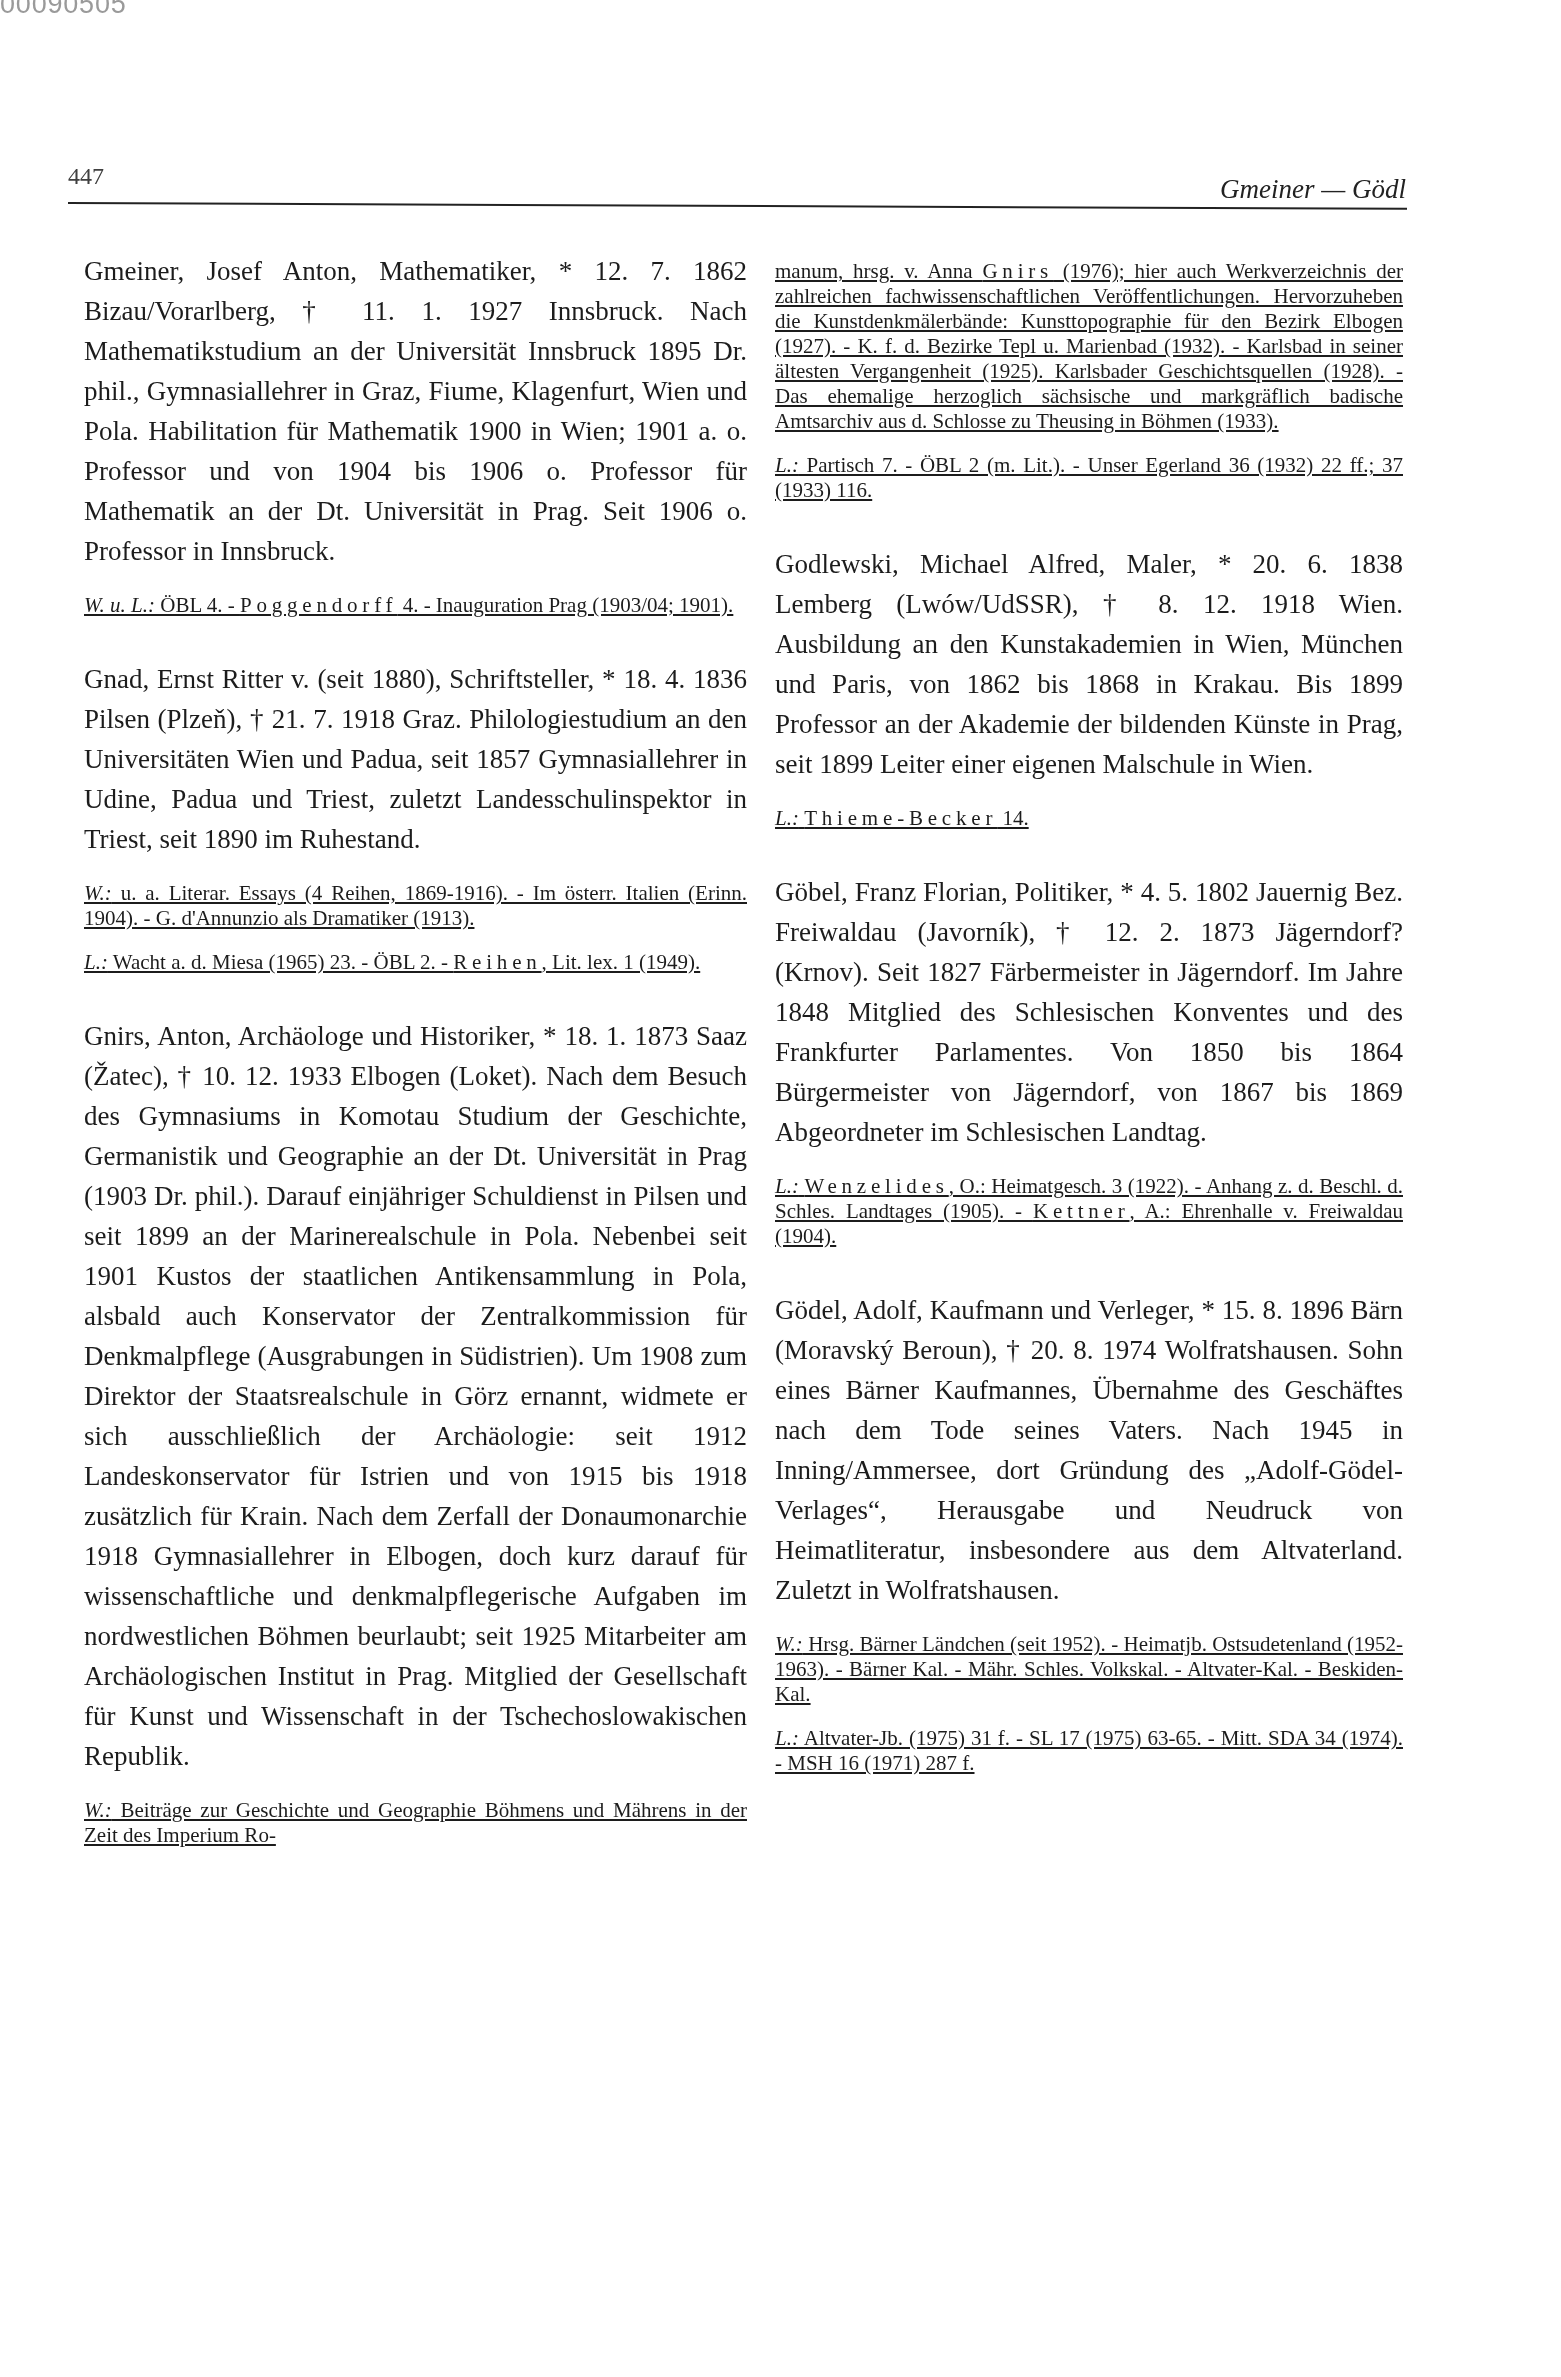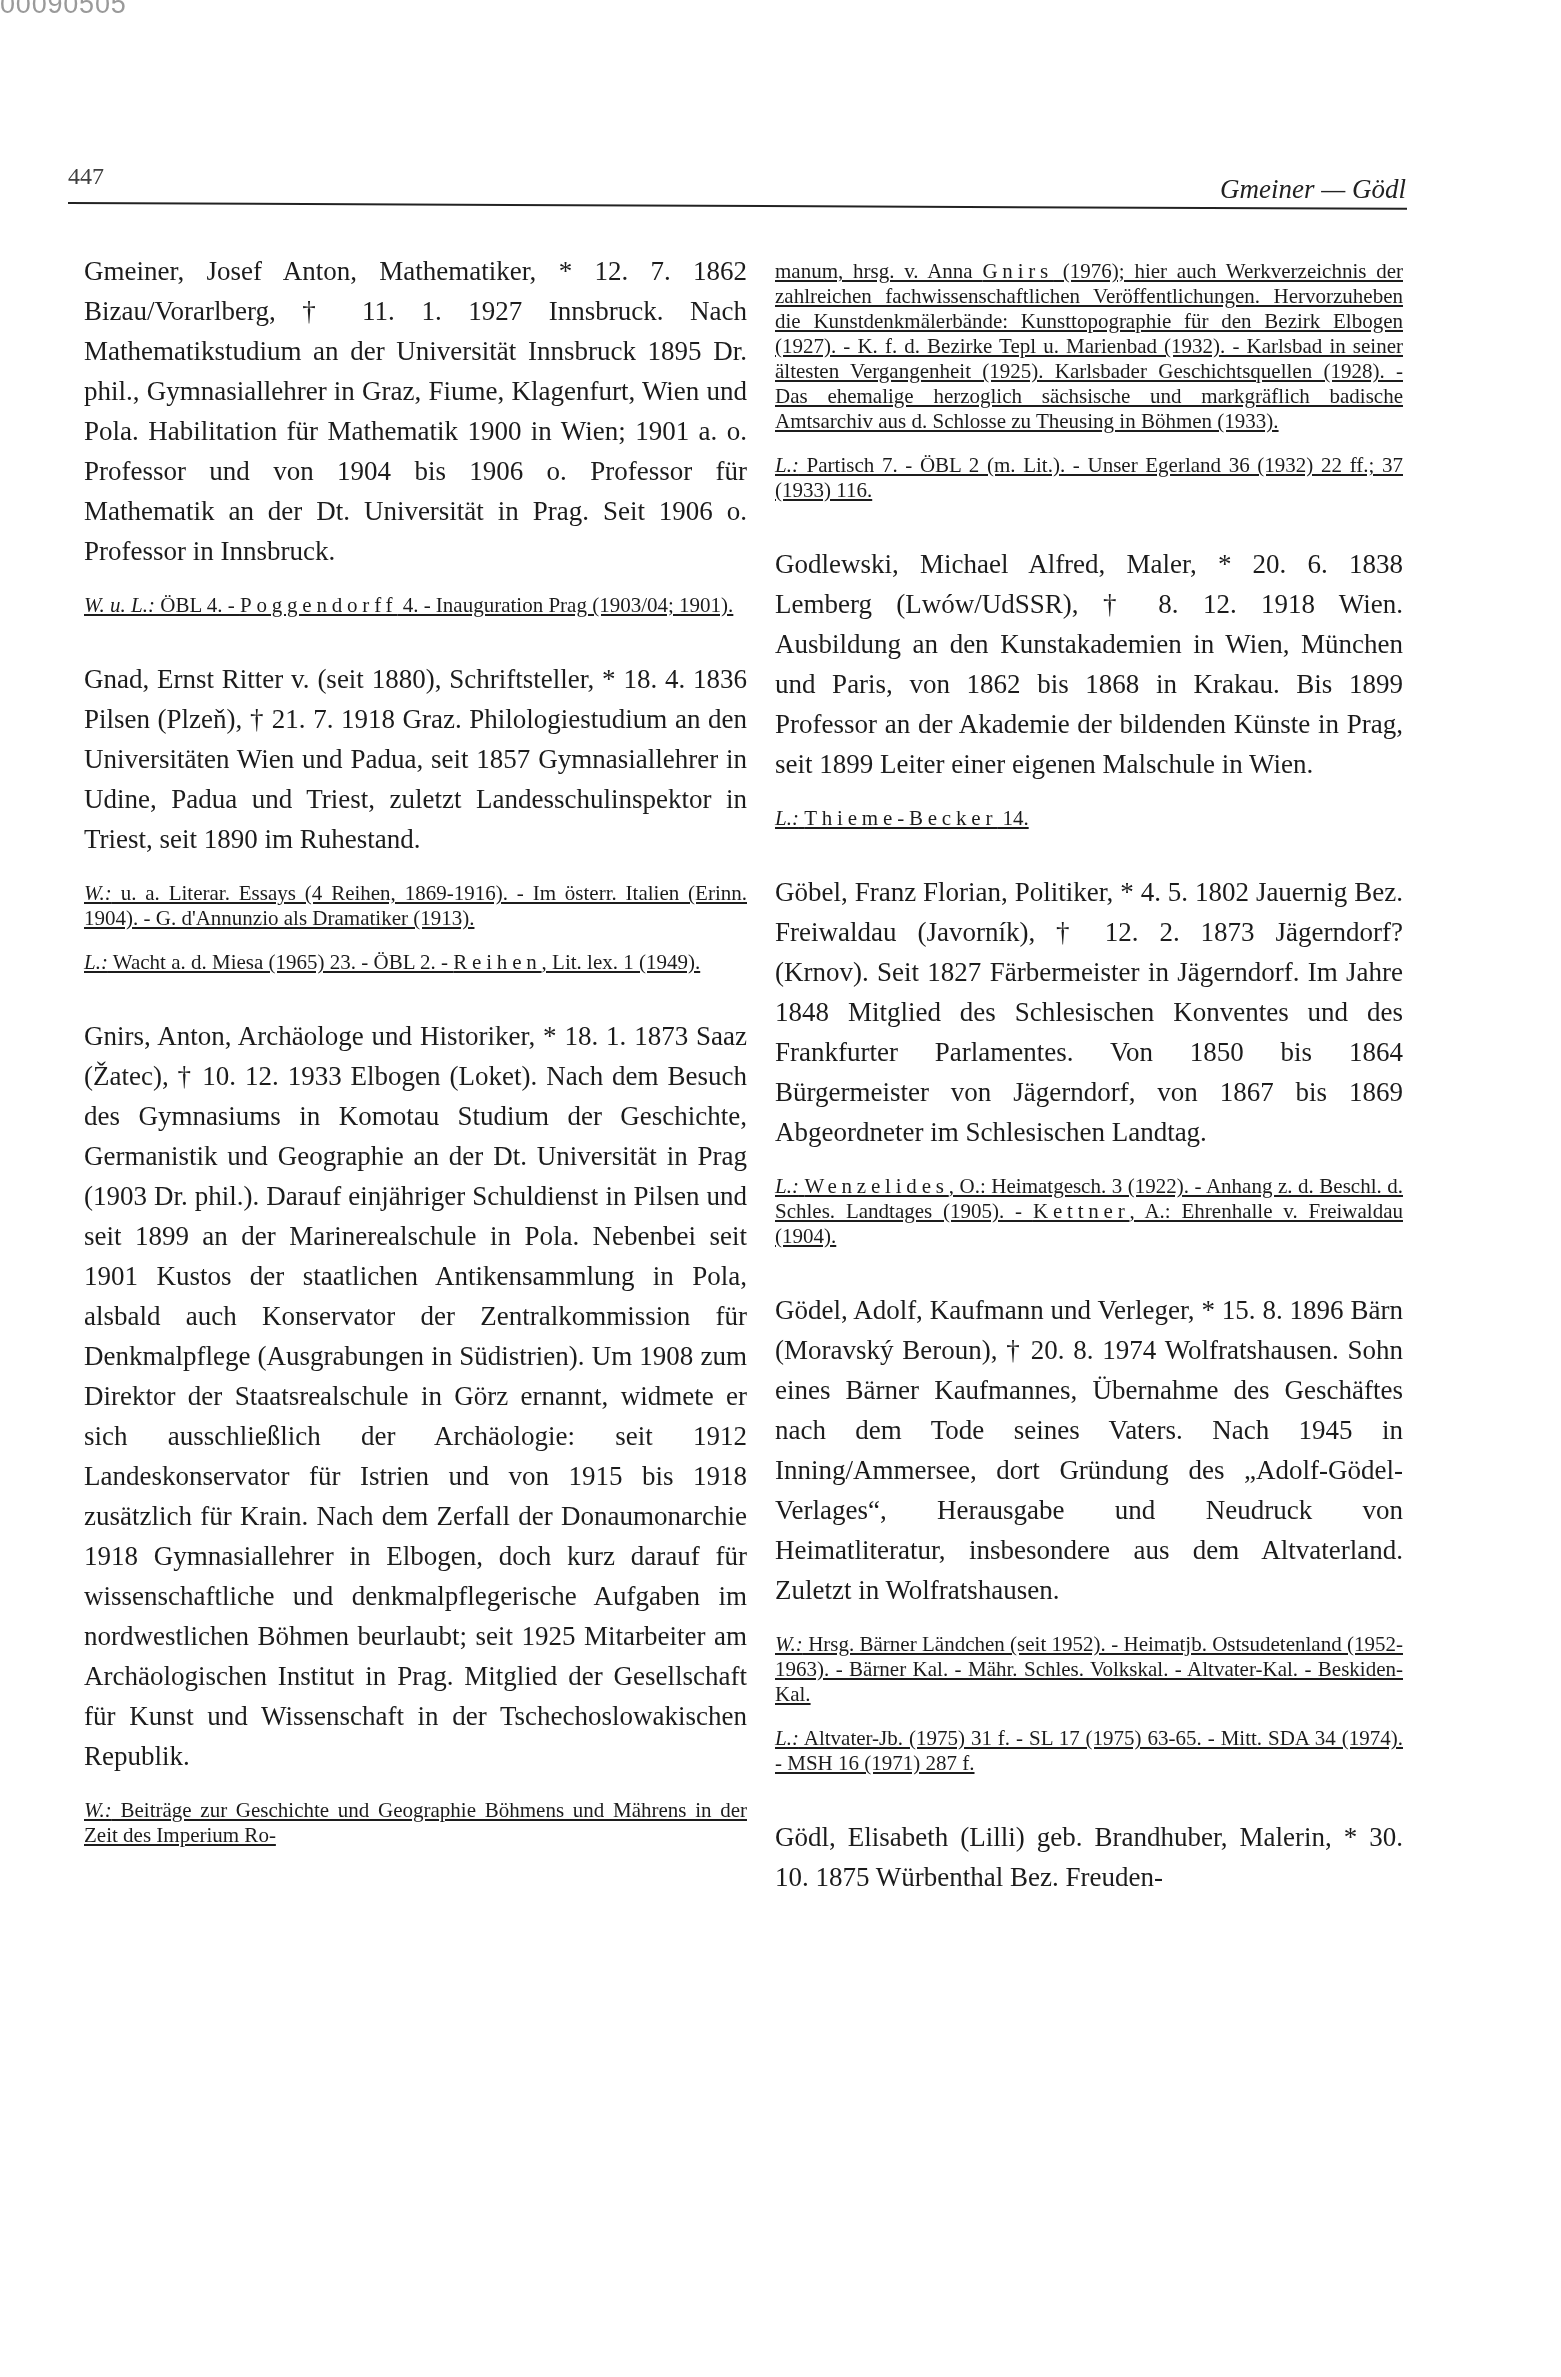--- a/index.html
+++ b/index.html
@@ -79,15 +79,14 @@
   <p class="entry"><span class="lemma">Godlewski,</span><span> Michael Alfred, Maler, * 20. 6. 1838 Lemberg (Lwów/UdSSR), † 8. 12. 1918 Wien. Ausbildung an den Kunstakademien in Wien, München und Paris, von 1862 bis 1868 in Krakau. Bis 1899 Professor an der Akademie der bildenden Künste in Prag, seit 1899 Leiter einer eigenen Malschule in Wien.</span></p>
   <p class="refs gap-lg"><span class="lbl">L.:</span> <span class="spaced">Thieme-Becker</span><span> 14.</span></p>
 
   <p class="entry"><span class="lemma">Göbel,</span><span> Franz Florian, Politiker, * 4. 5. 1802 Jauernig Bez. Freiwaldau (Javorník), † 12. 2. 1873 Jägerndorf? (Krnov). Seit 1827 Färbermeister in Jägerndorf. Im Jahre 1848 Mitglied des Schlesischen Konventes und des Frankfurter Parlamentes. Von 1850 bis 1864 Bürgermeister von Jägerndorf, von 1867 bis 1869 Abgeordneter im Schlesischen Landtag.</span></p>
   <p class="refs gap-lg"><span class="lbl">L.:</span> <span class="spaced">Wenzelides</span><span>, O.: Heimatgesch. 3 (1922). - Anhang z. d. Beschl. d. Schles. Landtages (1905). - </span><span class="spaced">Kettner</span><span>, A.: Ehrenhalle v. Freiwaldau (1904).</span></p>
 
   <p class="entry"><span class="lemma">Gödel,</span><span> Adolf, Kaufmann und Verleger, * 15. 8. 1896 Bärn (Moravský Beroun), † 20. 8. 1974 Wolfratshausen. Sohn eines Bärner Kaufmannes, Übernahme des Geschäftes nach dem Tode seines Vaters. Nach 1945 in Inning/Ammersee, dort Gründung des „Adolf-Gödel-Verlages“, Herausgabe und Neudruck von Heimatliteratur, insbesondere aus dem Altvaterland. Zuletzt in Wolfratshausen.</span></p>
   <p class="refs"><span class="lbl">W.:</span><span> Hrsg. Bärner Ländchen (seit 1952). - Heimatjb. Ostsudetenland (1952-1963). - Bärner Kal. - Mähr. Schles. Volkskal. - Altvater-Kal. - Beskiden-Kal.</span></p>
   <p class="refs gap-lg"><span class="lbl">L.:</span><span> Altvater-Jb. (1975) 31 f. - SL 17 (1975) 63-65. - Mitt. SDA 34 (1974). - MSH 16 (1971) 287 f.</span></p>
 
-  <p class="entry"><span class="lemma">Gödl,</span><span> Elisabeth (Lilli) geb. Brandhuber, Malerin, * 30. 10. 1875 Würbenthal Bez. Freuden-</span></p>
 </div>
 
 
 </body></html>

